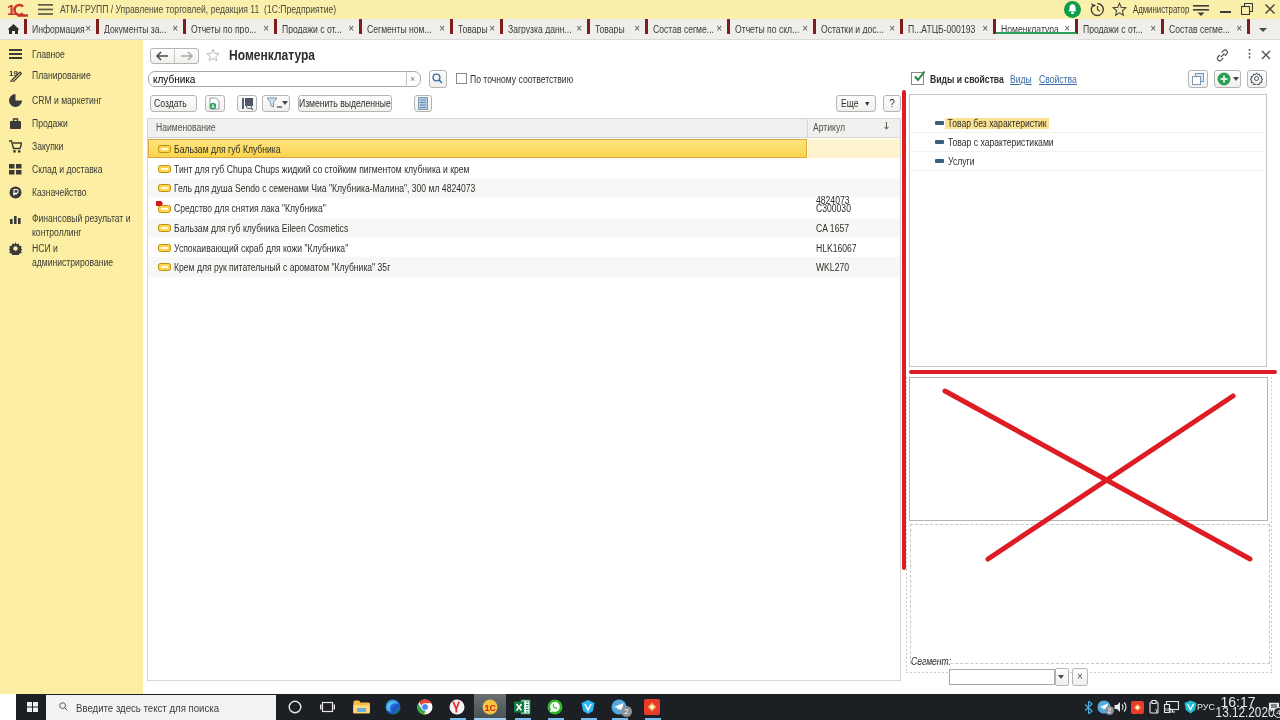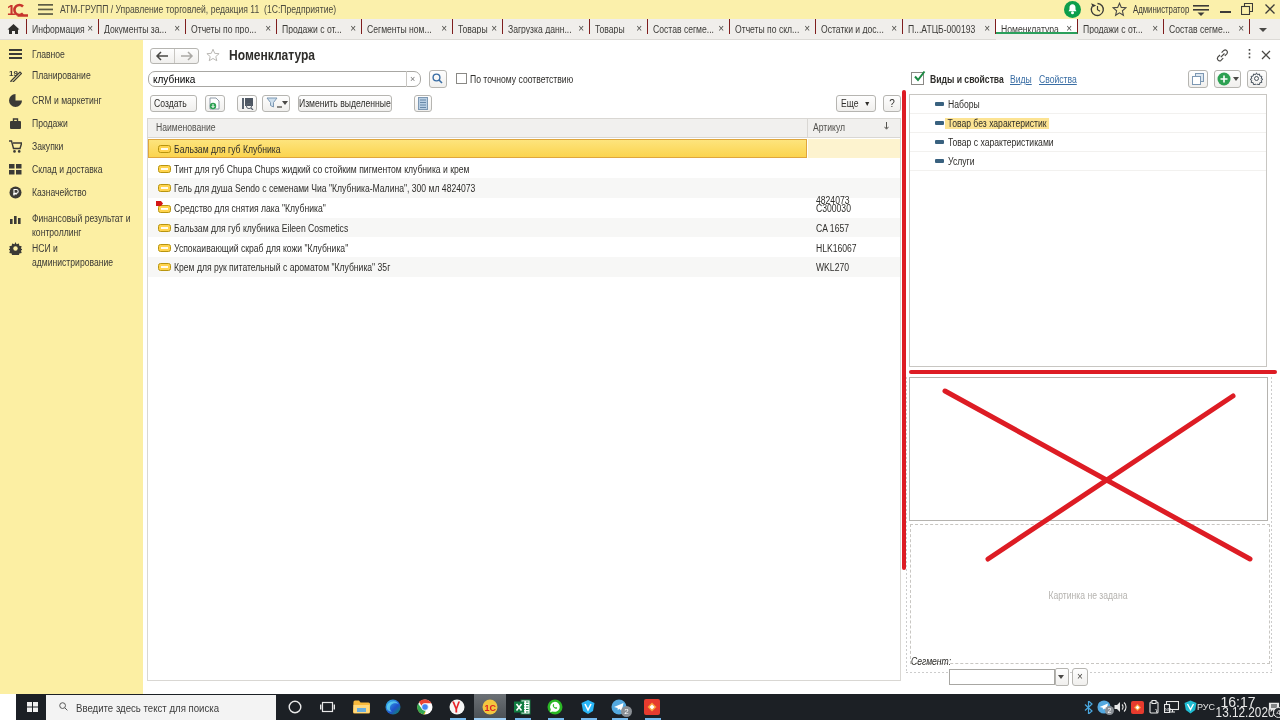--- a/index.html
+++ b/index.html
@@ -7,21 +7,21 @@
 body { font-family:"Liberation Sans", sans-serif; font-size:10px; color:#333; position:relative; background:#fff; }
 .abs { position:absolute; }
 .sx { display:inline-block; transform:scaleX(0.86); transform-origin:0 50%; white-space:nowrap; }
 
 
 #titlebar { left:0; top:0; width:1280px; height:19px; background:#fbf0ab; }
 #apptitle { left:60px; top:4px; color:#4b4a40; }
 
 
 #tabbar { left:0; top:19px; width:1280px; height:21px; background:#f0eeeb; }
-.tab { position:absolute; top:0; height:15px; border-right:1px solid #7f1d1d; color:#3c3b38; white-space:nowrap; overflow:hidden; }
+.tab { position:absolute; top:0; height:15px; border-right:3px solid #7f1d1d; color:#3c3b38; white-space:nowrap; overflow:hidden; }
 .tab .lbl { position:absolute; left:5px; top:5px; }
 .tab .x { position:absolute; right:5px; top:4px; color:#4a4946; font-size:10px; }
 .tab.active { background:#fff; border-bottom:2px solid #2ba05c; }
 
 
 #sidebar { left:0; top:40px; width:143px; height:654px; background:#fcefa3; }
 .nav { position:absolute; left:0; width:143px; color:#3b3a36; }
 .nav .ic { position:absolute; left:9px; top:0; width:13px; height:13px; }
 .nav .t { position:absolute; left:32px; top:0; line-height:14px; }
 
@@ -372,43 +372,38 @@
       <circle cx="7" cy="7" r="6.5" fill="#2da153"></circle>
       <path d="M7 3.5 v7 M3.5 7 h7" stroke="#fff" stroke-width="1.6"></path>
     </svg>
     <div class="abs" style="left:325px;top:37px;width:0;height:0;border-left:3px solid transparent;border-right:3px solid transparent;border-top:4px solid #4a4946;"></div>
     <div class="btn" style="left:339px;top:30px;width:20px;height:18px;"></div>
     <svg class="abs" style="left:342px;top:32px;width:13px;height:13px;" viewBox="0 0 13 13">
       <path d="M6.5 0.8 l0.9 1.9 2.1-.7 .3 2.1 2.1 .3 -.7 2.1 1.9 .9 -1.9 .9 .7 2.1 -2.1 .3 -.3 2.1 -2.1-.7 -.9 1.9 -.9-1.9 -2.1 .7 -.3-2.1 -2.1-.3 .7-2.1 -1.9-.9 1.9-.9 -.7-2.1 2.1-.3 .3-2.1 2.1 .7 z" fill="none" stroke="#4a5560" stroke-width="1"></path>
       <circle cx="6.5" cy="6.5" r="2" fill="none" stroke="#4a5560" stroke-width="1"></circle>
     </svg>
     <div class="abs" style="left:1px;top:54px;width:358px;height:273px;border:1px solid #c8c6c2;background:#fff;" id="treebox">
-      <div style="position: absolute; left: 0px; top: 0px; width: 356px; height: 19px; border-bottom: 1px solid rgb(242, 241, 239);">
-        <div style="position:absolute;left:25px;top:7px;width:9px;height:4px;background:#39617f;border-radius:1px;"></div>
-        <div style="position:absolute;left:38px;top:4px;color:#2f2e2b;"><span class="sx" style="">Наборы</span></div>
-      </div>
       <div style="position: absolute; left: 0px; top: 19px; width: 356px; height: 19px; border-bottom: 1px solid rgb(242, 241, 239);">
         <div style="position:absolute;left:25px;top:7px;width:9px;height:4px;background:#39617f;border-radius:1px;"></div>
         <div style="position:absolute;left:38px;top:4px;color:#2f2e2b;"><span class="sx" style="background:#fce392;padding:0 3px;margin-left:-3px;">Товар без характеристик</span></div>
       </div>
       <div style="position: absolute; left: 0px; top: 38px; width: 356px; height: 19px; border-bottom: 1px solid rgb(242, 241, 239);">
         <div style="position:absolute;left:25px;top:7px;width:9px;height:4px;background:#39617f;border-radius:1px;"></div>
         <div style="position:absolute;left:38px;top:4px;color:#2f2e2b;"><span class="sx" style="">Товар с характеристиками</span></div>
       </div>
       <div style="position: absolute; left: 0px; top: 57px; width: 356px; height: 19px; border-bottom: 1px solid rgb(242, 241, 239);">
         <div style="position:absolute;left:25px;top:7px;width:9px;height:4px;background:#39617f;border-radius:1px;"></div>
         <div style="position:absolute;left:38px;top:4px;color:#2f2e2b;"><span class="sx" style="">Услуги</span></div>
       </div>
     </div>
     <div class="abs" style="left:1px;top:337px;width:359px;height:144px;border:1px solid #b5b3af;background:#fff;"></div>
     <div class="abs" style="left:2px;top:484px;width:360px;height:140px;border:1px dashed #c8c6c2;"></div>
     <div class="abs" style="left:-2px;top:337px;width:1px;height:295px;background:repeating-linear-gradient(to bottom,#ccc 0,#ccc 2px,transparent 2px,transparent 4px);"></div>
     <div class="abs" style="left:363px;top:337px;width:1px;height:295px;background:repeating-linear-gradient(to bottom,#ccc 0,#ccc 2px,transparent 2px,transparent 4px);"></div>
     <div class="abs" style="left:-2px;top:632px;width:366px;height:1px;background:repeating-linear-gradient(to right,#ccc 0,#ccc 2px,transparent 2px,transparent 4px);"></div>
-    <div class="abs" style="left:0;top:550px;width:360px;text-align:center;color:#b5b3af;"><span style="display:inline-block;transform:scaleX(0.86);white-space:nowrap;">Картинка не задана</span></div>
     <div class="abs" style="left:3px;top:616px;color:#2f2e2b;font-style:italic;"><span class="sx">Сегмент:</span></div>
     <input class="txt" style="left: 41px; top: 629px; width: 106px; height: 16px;">
     <div class="btn" style="left:147px;top:628px;width:14px;height:18px;border-radius:2px;"></div>
     <div class="abs" style="left:150px;top:635px;width:0;height:0;border-left:3.5px solid transparent;border-right:3.5px solid transparent;border-top:4px solid #4a4946;"></div>
     <div class="btn" style="left:164px;top:628px;width:16px;height:18px;line-height:16px;color:#4a4946;">×</div>
   </div>
 
 <div class="abs" id="taskbar">
     <svg class="abs" style="left:11px;top:8px;width:11px;height:10px;" viewBox="0 0 11 10">
       <rect x="0" y="0" width="5" height="4.5" fill="#f0f0f0"></rect>

